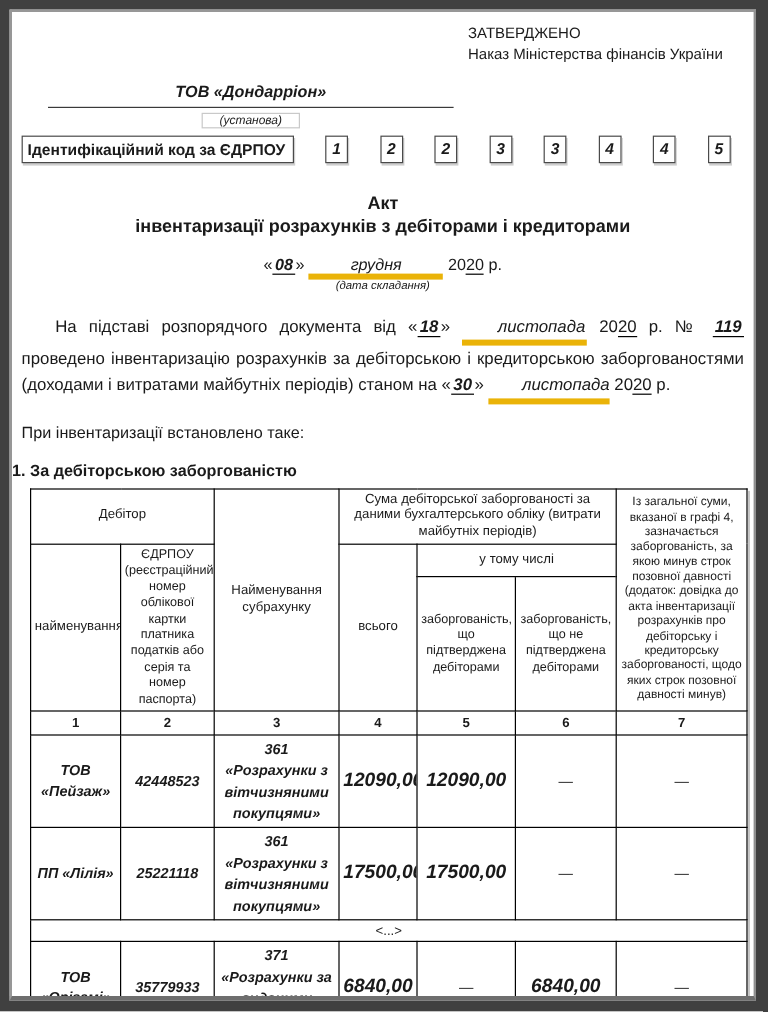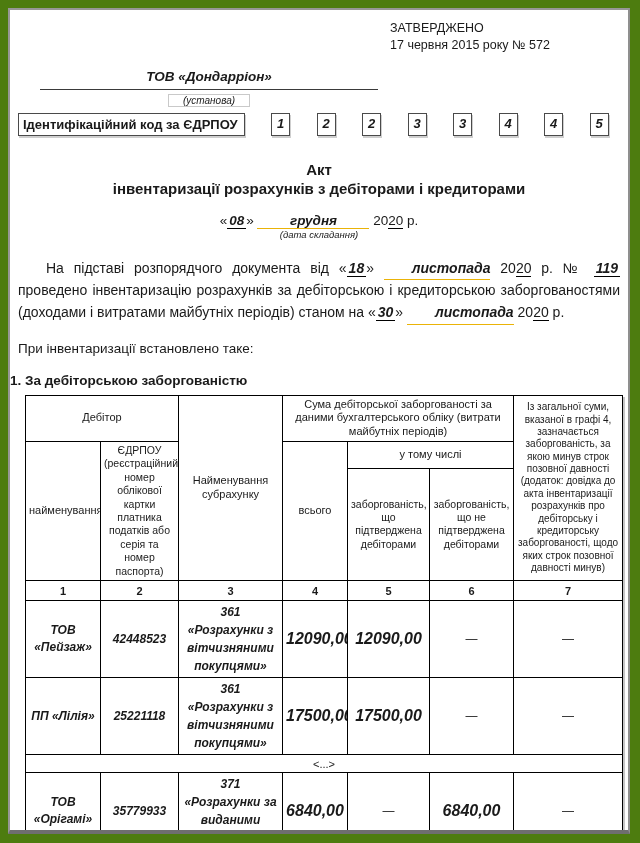--- a/index.html
+++ b/index.html
@@ -1,21 +1,21 @@
 <!DOCTYPE html>
 <html lang="uk"><head>
 <meta charset="utf-8">
 <style>
   * { box-sizing: border-box; margin: 0; padding: 0; }
   html, body {
     background: #ffffff;
     font-family: "Liberation Sans", "DejaVu Sans", sans-serif;
     color: #1a1a1a;
   }
-  .canvas { position: relative; width: 640px; height: 843px; background: #4d7c0f; }
+  .canvas { position: relative; width: 640px; height: 843px; background: #404040; }
   .page {
     position: absolute; left: 8px; top: 8px;
     width: 622px; height: 826px;
     background: #fff;
     border: 2px solid #979797;
     border-bottom: 4px solid #6e6e6e;
     border-right: 2px solid #8f8f8f;
     overflow: hidden;
   }
 
@@ -52,22 +52,22 @@
 
   
   .date-line { margin-top: 14px; text-align: center; font-size: 13.5px; }
   .date-caption { text-align: center; font-size: 9.5px; font-style: italic; margin-top: 0; }
   .fill {
     font-weight: 700; font-style: italic;
     border-bottom: 1px solid #000; padding: 0 2px;
   }
   .fill-month {
     display: inline-block; text-align: center;
-    font-weight: 700; font-style: italic;
-    border-bottom: 1px solid #eab308;
+    font-weight: 400; font-style: italic;
+    border-bottom: 5px solid #eab308;
   }
   .w112 { min-width: 112px; }
   .w104 { min-width: 104px; }
   .w90  { min-width: 90px;  }
   .yr { border-bottom: 1px solid #000; }
 
   
   .preamble {
     margin: 18px 8px 0 8px; font-size: 14px; line-height: 1.55;
     text-align: justify; text-indent: 28px;
@@ -102,21 +102,21 @@
   td.ell { font-size: 11px; padding: 1px; }
 </style>
 </head>
 <body>
 
 <div class="canvas">
   <div class="page">
 
     <div class="approval">
       <div>ЗАТВЕРДЖЕНО</div>
-      <div>17 червня 2015 року № 572</div>
+      <div>Наказ Міністерства фінансів України</div>
     </div>
 
     <div class="org-wrap">
       <div class="org-name">ТОВ «Дондарріон»</div>
       <span class="org-caption">(установа)</span>
     </div>
 
     <div class="edrpou">
       <div class="edrpou-label">Ідентифікаційний код за ЄДРПОУ</div>
       <div class="edrpou-cell">1</div>

